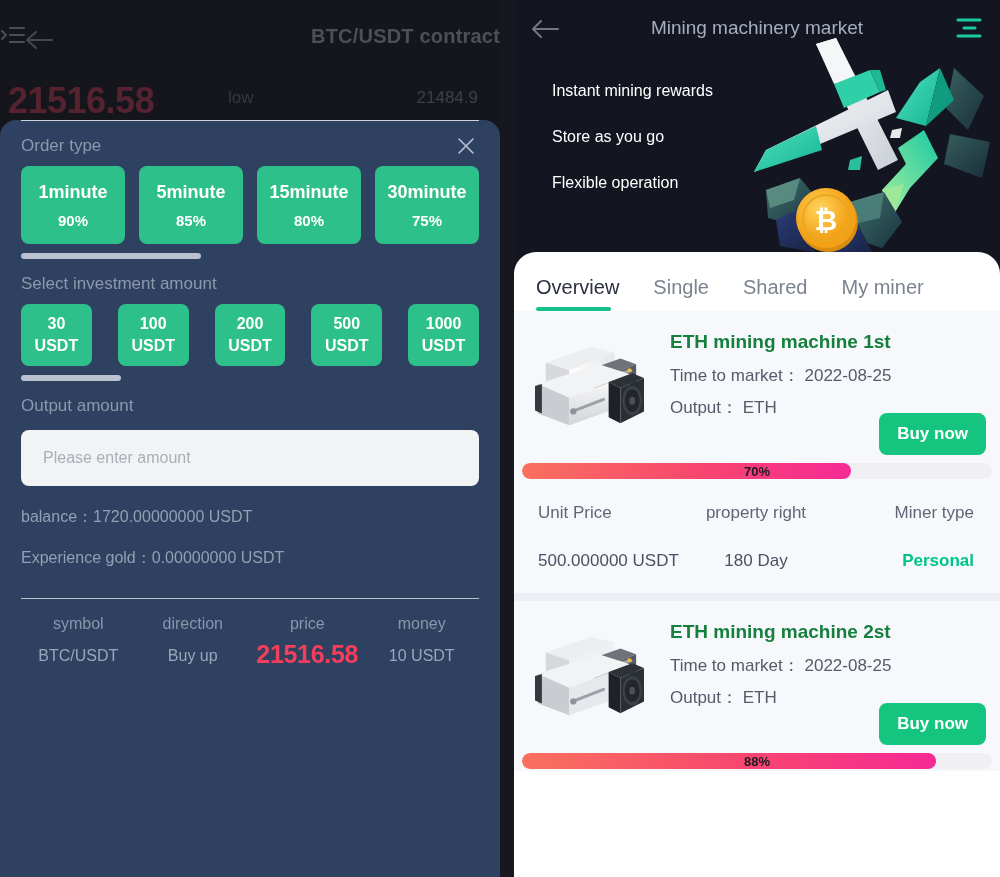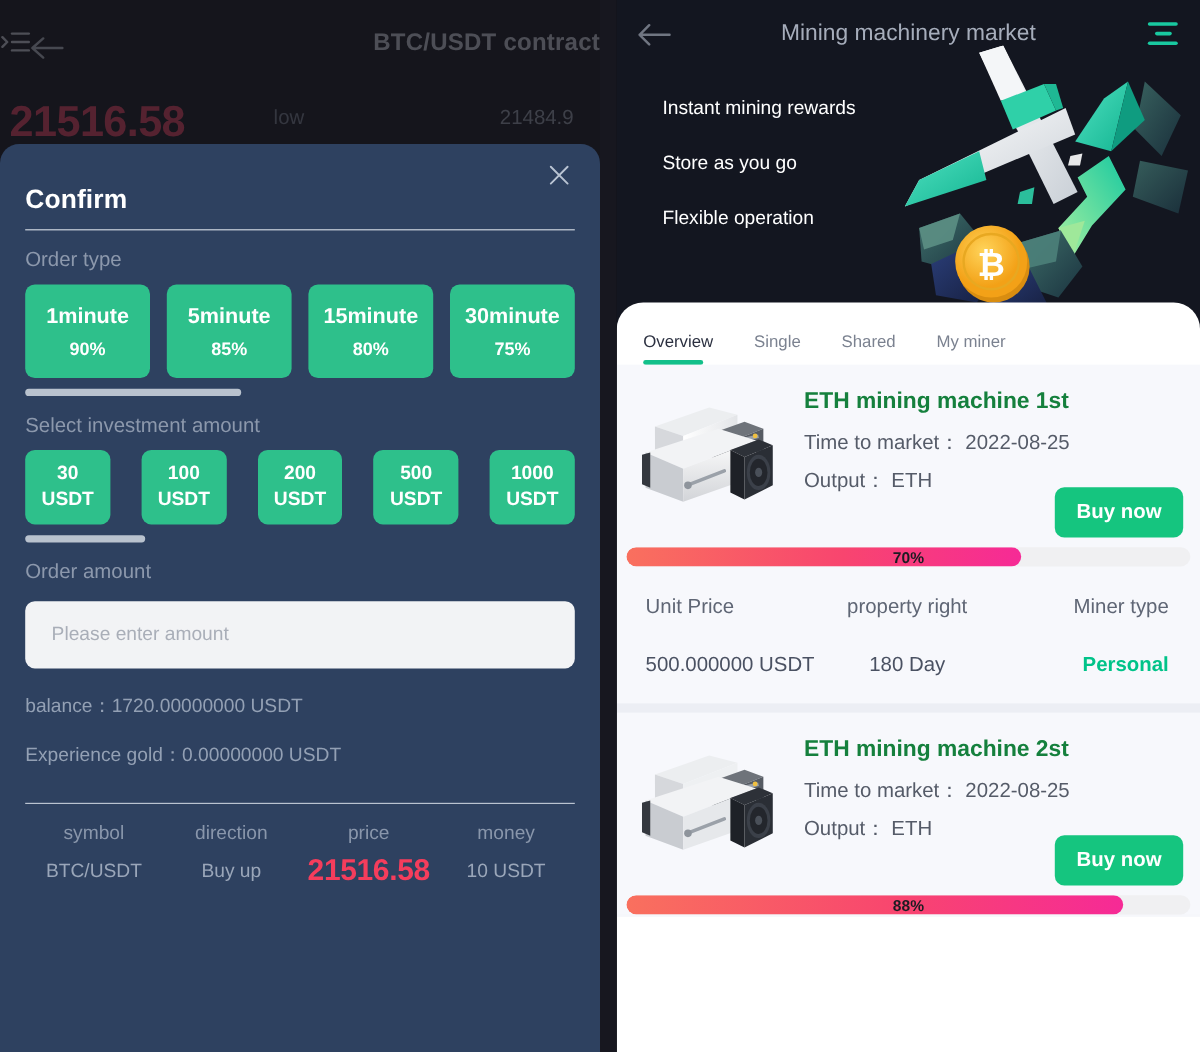--- a/index.html
+++ b/index.html
@@ -70,21 +70,21 @@
   .rback{position:absolute;left:14px;top:14px;width:34px;height:30px;opacity:.62;}
   .rtitle{position:absolute;left:0;right:0;top:17px;text-align:center;color:#a6adbb;font-size:19px;}
   .rmenu{position:absolute;right:16px;top:15px;width:30px;height:26px;cursor:pointer;}
   .bullets{position:absolute;left:38px;top:82px;}
   .bullets div{color:#ffffff;font-size:16px;margin-bottom:28px;}
   .illus{position:absolute;right:-4px;top:38px;width:250px;height:230px;}
 
   .sheet{position:absolute;left:0;top:252px;width:486px;height:625px;background:#ffffff;
          border-top-left-radius:22px;border-top-right-radius:22px;overflow:hidden;}
   .tabs{display:flex;align-items:flex-start;padding:24px 22px 0 22px;gap:34px;position:relative;}
-  .tab{color:#7b8290;font-size:14px;cursor:pointer;padding-bottom:12px;position:relative;}
+  .tab{color:#7b8290;font-size:20px;cursor:pointer;padding-bottom:12px;position:relative;}
   .tab.active{color:#2b3040;}
   .tab.active::after{content:"";position:absolute;left:0;right:8px;bottom:0;height:4px;background:#13c08a;border-radius:2px;}
 
   .cardwrap{background:#f6f7fb;padding-bottom:2px;}
   .pcard{background:#f7f8fc;position:relative;}
   .pcard-top{display:flex;padding:14px 14px 10px 14px;position:relative;min-height:126px;}
   .pimg{width:122px;height:116px;flex:0 0 122px;display:flex;align-items:center;justify-content:center;}
   .pinfo{flex:1;padding-left:20px;padding-top:6px;}
   .pname{color:#15803d;font-size:19px;font-weight:700;margin-bottom:11px;}
   .pline{color:#4d5costs;}
@@ -134,21 +134,20 @@
       <div class="v1">21484.9</div>
       <div class="k2">high</div>
       <div class="v2">21587.1</div>
     </div>
 
     <div class="modal">
       <svg class="modal-close" viewBox="0 0 28 28">
         <path d="M7 7 L21 21 M21 7 L7 21" stroke="#b9c3d2" stroke-width="1.6" stroke-linecap="round"></path>
       </svg>
 
-      <div class="modal-title">Confirm</div>
       <div class="hr"></div>
 
       <div class="sect-label">Order type</div>
 
       <div class="opt-row">
         <div class="opt">
           <div class="t">1minute</div>
           <div class="s">90%</div>
         </div>
         <div class="opt">
@@ -185,21 +184,21 @@
           <div class="n">500</div>
           <div class="u">USDT</div>
         </div>
         <div class="amt">
           <div class="n">1000</div>
           <div class="u">USDT</div>
         </div>
       </div>
       <div class="scrollbar sb2"></div>
 
-      <div class="sect-label">Order amount</div>
+      <div class="sect-label">Output amount</div>
 
       <div class="inputbox">
         <input type="text" placeholder="Please enter amount" style="">
       </div>
 
       <div class="bal">balance：1720.00000000 USDT</div>
       <div class="bal2">Experience gold：0.00000000 USDT</div>
       <div class="hr-dim"></div>
 
       <div class="summary">

